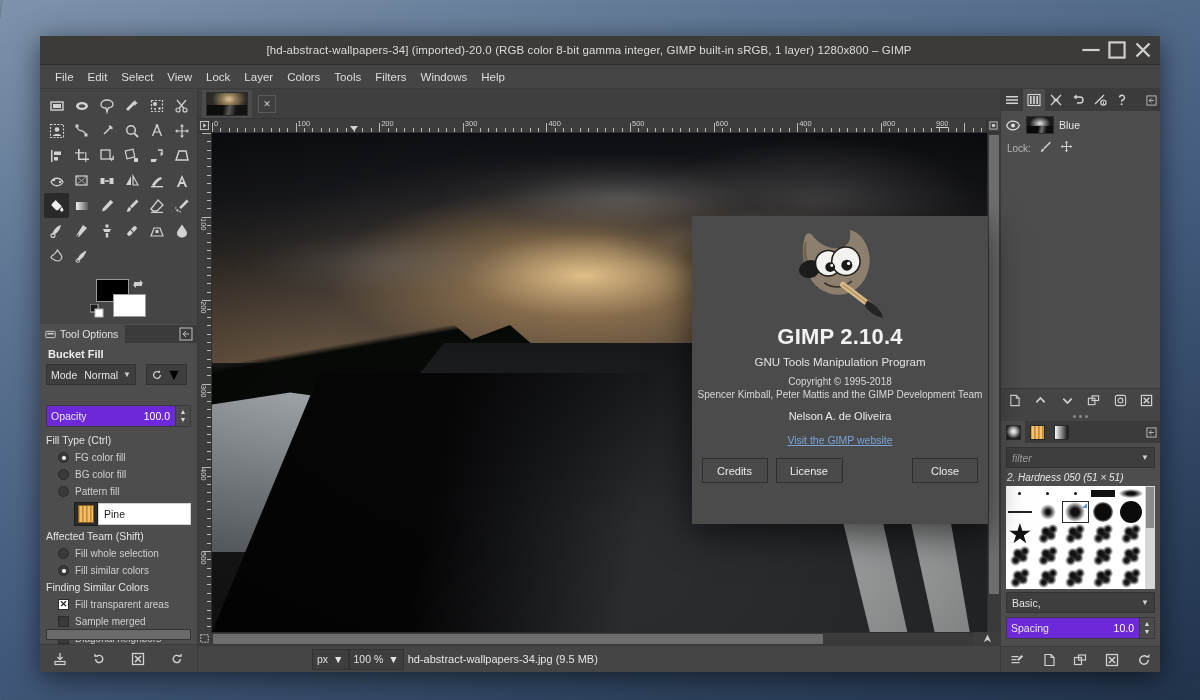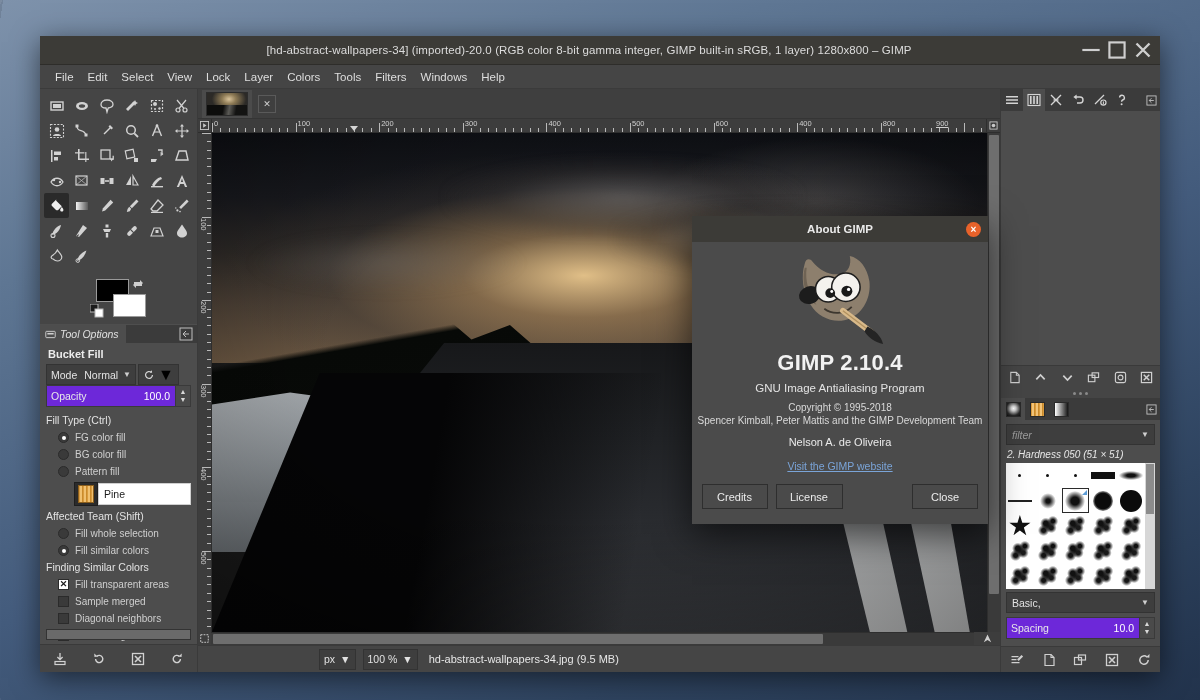--- a/index.html
+++ b/index.html
@@ -96,35 +96,35 @@
   .sw-reset { position: absolute; left: 50px; top: 28px; width: 14px; height: 14px; }
   .sw-swap svg, .sw-reset svg { width: 100%; height: 100%; fill: #cfcfcf; }
 
   
   .tooltab-bar {
     height: 19px; background: #3b3b3b; display: flex; align-items: center;
     border-top: 1px solid #4e4e4e;
   }
   .tooltab {
     background: #4d4d4d; height: 19px; display: flex; align-items: center;
-    gap: 4px; padding: 0 7px 0 5px; font-size: 10.5px; color: #e0e0e0; font-style: italic;
+    gap: 4px; padding: 0 7px 0 5px; font-size: 10.5px; color: #e0e0e0;
   }
   .tooltab svg { width: 11px; height: 11px; fill: #d0d0d0; }
   .tooltab-bar .spacer { flex: 1; }
   .tooltab-bar .dockmenu { width: 14px; height: 14px; margin-right: 4px; }
   .tooltab-bar .dockmenu svg { width: 100%; height: 100%; fill: #c8c8c8; }
 
   .tooloptions {
     flex: 1; background: #4d4d4d; padding: 4px 6px 0 6px;
     overflow: hidden; min-height: 0; position: relative;
   }
   .to-title { font-size: 11px; color: #ededed; font-weight: bold; margin: 1px 0 4px 2px; }
 
   .row-mode {
-    display: flex; align-items: flex-start; gap: 2px; margin-bottom: 0;
+    display: flex; align-items: flex-start; gap: 10px; margin-bottom: 20px;
   }
   .combo {
     background: #3e3e3e; border: 1px solid #333; height: 21px;
     display: flex; align-items: center; padding: 0 4px;
     font-size: 10.5px; color: #e2e2e2; gap: 5px;
   }
   .combo .chev { font-size: 8px; color: #cfcfcf; }
   .lbl-mode { font-size: 10.5px; color: #e2e2e2; padding-right: 2px; }
   .btn-reset-tool {
     background: #3e3e3e; border: 1px solid #333; height: 21px;
@@ -355,21 +355,21 @@
   .canvas-hscroll { flex: 1; background: #3a3a3a; position: relative; border-top: 1px solid #2e2e2e; }
   .canvas-hscroll .thumb {
     position: absolute; top: 1px; bottom: 1px; left: 2px; width: 80%;
     background: #6e6e6e; border-radius: 1px;
   }
   .nav-btn { width: 26px; background: #3d3d3d; display:flex; align-items:center; justify-content:center; flex:none; }
   .nav-btn svg { width: 11px; height: 11px; fill: #cfcfcf; }
 
   .statusbar {
     height: 27px; background: #454545; display: flex; align-items: center;
-    gap: 7px; padding: 0 6px; flex: none; border-top: 1px solid #3a3a3a;
+    gap: 0; padding: 0 6px; flex: none; border-top: 1px solid #3a3a3a;
   }
   .statusbar .sb-pos {
     width: 108px; height: 21px;
   }
   .sb-combo {
     background: #3e3e3e; border: 1px solid #333; height: 21px;
     display: flex; align-items: center; padding: 0 4px; gap: 5px;
     font-size: 10.5px; color: #e2e2e2;
   }
   .sb-text { font-size: 11px; color: #e6e6e6; margin-left: 4px; }
@@ -1251,22 +1251,42 @@
         <div class="spacer"></div>
         <div class="dmenu">
           <svg viewBox="0 0 12 12">
               <rect x="1" y="1" width="10" height="10" fill="none" stroke="#c0c0c0" stroke-width="1"></rect>
               <path d="M3.5 6 h5 M6 3.5 l-2.5 2.5 2.5 2.5" stroke="#c0c0c0" stroke-width="1" fill="none"></path>
             </svg>
         </div>
       </div>
 
       <div class="channel-list">
+        <div class="chan-row">
+          <span class="eye">
+              <svg viewBox="0 0 16 12">
+                <path d="M8 1 C4 1 1.4 4.2 .7 6 1.4 7.8 4 11 8 11s6.6-3.2 7.3-5C14.6 4.2 12 1 8 1z" fill="none" stroke="#e0e0e0" stroke-width="1.3"></path>
+                <circle cx="8" cy="6" r="2.2"></circle>
+              </svg>
+            </span>
+          <span class="chan-thumb"></span>
+          <span class="chan-name">Blue</span>
+        </div>
       </div>
 
+      <div class="lock-row">
+        <span class="lk-label">Lock:</span>
+        <span><svg viewBox="0 0 14 14">
+              <path d="M11.6 1.8 l1.2 1.2 -7 7 -1.2-1.2z"></path>
+              <path d="M4.2 9.2 l1.2 1.2 -1 2 -2.4 .4 .4-2.4z"></path>
+            </svg></span>
+        <span><svg viewBox="0 0 14 14">
+              <path d="M7 .8 l1.8 2.2H5.2zM7 13.2 l1.8-2.2H5.2zM.8 7 l2.2-1.8v3.6zM13.2 7 l-2.2-1.8v3.6zM6.4 3h1.2v8H6.4zM3 6.4h8v1.2H3z"></path>
+            </svg></span>
+      </div>
 
       <div class="chan-empty"></div>
 
       <div class="chan-btnbar">
         <div class="ib">
             <svg viewBox="0 0 14 14">
               <path d="M3 1.5 h6 l3 3 v8 H3z" fill="none" stroke="#d0d0d0" stroke-width="1.2"></path>
               <path d="M9 1.5 v3 h3" fill="none" stroke="#d0d0d0" stroke-width="1.1"></path>
             </svg>
           </div>
@@ -1455,42 +1475,38 @@
                 <path d="M12.6 1 l-.3 3.8 -3.4-.6z" fill="#d0d0d0"></path>
               </svg>
             </div>
         </div>
       </div>
     </div>
   </div>
 </div>
 
 <div id="about-dialog">
-  <div class="ad-title">
-    <span class="t">About GIMP</span>
-    <span class="ad-close">×</span>
-  </div>
   <div class="ad-body">
     <svg class="wilber" view="" viewBox="0 0 120 98">
       <path d="M24 14 C20 26 22 44 30 56 C38 70 56 76 70 70 C84 64 92 48 90 32 C88 18 80 8 70 6 C72 16 68 22 62 24 C52 27 40 22 32 12 C29 8 25 9 24 14z" fill="#8d7f6d"></path>
       <path d="M26 18 C24 30 28 46 36 56 C26 50 20 34 24 18z" fill="#6f6354"></path>
       <ellipse cx="29" cy="46" rx="11" ry="9" fill="#1c1c1c" transform="rotate(-18 29 46)"></ellipse>
       <circle cx="48" cy="40" r="13" fill="#f4f2ee" stroke="#1d1d1d" stroke-width="1.6"></circle>
       <circle cx="66" cy="38" r="14.5" fill="#f4f2ee" stroke="#1d1d1d" stroke-width="1.6"></circle>
       <circle cx="50" cy="44" r="5" fill="#191919"></circle>
       <circle cx="67" cy="42" r="5.6" fill="#191919"></circle>
       <circle cx="51.6" cy="42.4" r="1.5" fill="#fff"></circle>
       <circle cx="68.8" cy="40.2" r="1.7" fill="#fff"></circle>
       <path d="M44 60 C52 66 64 66 72 58" fill="none" stroke="#3d372f" stroke-width="1.8"></path>
       <path d="M63 62 L92 84" stroke="#d8b98a" stroke-width="6" stroke-linecap="round"></path>
       <path d="M63 62 L92 84" stroke="#b1915f" stroke-width="1.4"></path>
       <path d="M88 78 C96 82 102 88 104 96 C96 94 89 90 85 83z" fill="#242424"></path>
     </svg>
     <div class="ad-version">GIMP 2.10.4</div>
-    <div class="ad-sub">GNU Image Antialiasing Program</div>
+    <div class="ad-sub">GNU Tools Manipulation Program</div>
     <div class="ad-copy">Copyright © 1995-2018</div>
     <div class="ad-authors">Spencer Kimball, Peter Mattis and the GIMP Development Team</div>
     <div class="ad-person">Nelson A. de Oliveira</div>
     <a class="ad-link" href="#">Visit the GIMP website</a>
     <div class="ad-buttons">
       <div class="ad-btn left">Credits</div>
       <div class="ad-btn left">License</div>
       <div class="ad-btn right">Close</div>
     </div>
   </div>

